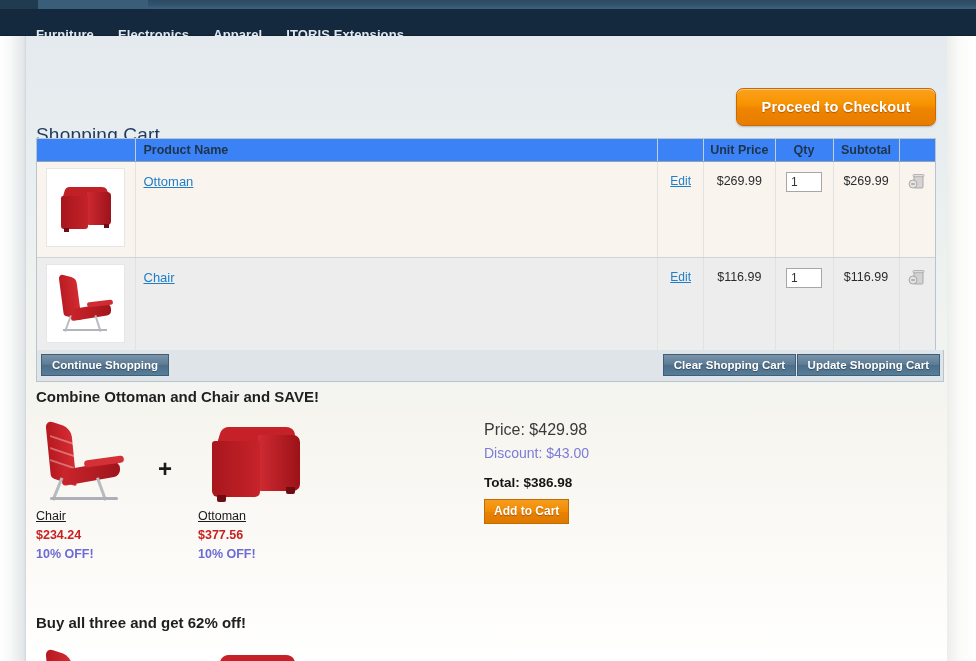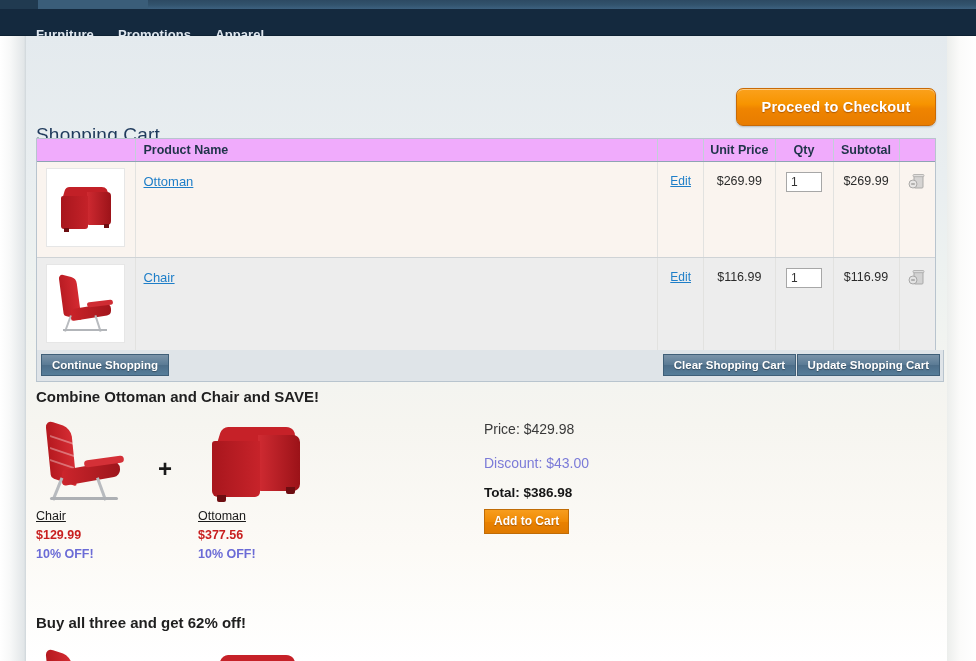--- a/index.html
+++ b/index.html
@@ -92,21 +92,21 @@
 
   
   #cart-table {
     position: absolute; left: 10px; top: 102px; width: 900px;
     border: 1px solid #b8c4ce;
     border-collapse: collapse;
     background: #fff;
   }
   #cart-table table { width: 100%; border-collapse: collapse; }
   #cart-table th {
-    background: #f0abfc;
+    background: #3b82f6;
     border-right: 1px solid #c3ced8;
     border-bottom: 1px solid #8fa3b4;
     height: 22px;
     font-size: 12.5px;
     color: #1f3349;
     font-weight: bold;
     text-align: center;
     padding: 0 6px;
     white-space: nowrap;
   }
@@ -242,21 +242,21 @@
   .pott .top { position:absolute; left:7px; top:0; width:76px; height:20px;
     background:#c62128; transform: skewX(-17deg); border-radius:6px 12px 4px 4px; }
   .pott .front { position:absolute; left:0; top:14px; width:48px; height:56px;
     background: linear-gradient(to right,#a8161d,#c7232a); border-radius:3px 0 5px 6px; }
   .pott .side { position:absolute; left:46px; top:8px; width:42px; height:56px;
     background: linear-gradient(to right,#d02b32,#9b1218); border-radius:0 7px 7px 3px; }
   .pott .f1 { position:absolute; left:5px; top:68px; width:9px; height:7px; background:#6d0d11; border-radius:0 0 2px 2px; }
   .pott .f2 { position:absolute; left:74px; top:60px; width:9px; height:7px; background:#6d0d11; border-radius:0 0 2px 2px; }
 
   .promo-prices { position: absolute; right: 192px; top: 2px; width: 260px; }
-  .pp-line { font-size: 14px; color: #3a3a3a; margin-bottom: 18px; }
+  .pp-line { font-size: 16px; color: #3a3a3a; margin-bottom: 6px; }
   .pp-disc { font-size: 14px; color: #7b7bd8; margin-bottom: 14px; }
   .pp-total { font-size: 13.5px; color: #161616; font-weight: bold; margin-bottom: 9px; }
   .add-cart-btn {
     display: inline-block;
     background: linear-gradient(to bottom,#f79d1d 0%,#ef8a05 50%,#e98100 52%,#e07a00 100%);
     border: 1px solid #c06c06;
     color: #fff; font-size: 12px; font-weight: bold;
     padding: 4px 9px 5px 9px;
     cursor: pointer;
     text-shadow: 0 1px 1px rgba(120,55,0,.55);
@@ -272,22 +272,23 @@
 <body>
 
 <div id="top-strip">
   <div class="seg-a"></div>
   <div class="seg-b"></div>
 </div>
 
 <div id="navbar">
   <div class="navlinks">
     <div class="navlink">Furniture</div>
-    <div class="navlink">Promotions</div>
+    <div class="navlink">Electronics</div>
     <div class="navlink">Apparel</div>
+    <div class="navlink">ITORIS Extensions</div>
   </div>
 </div>
 
 <div id="page-frame">
   <div id="left-gutter"></div>
   <div id="right-gutter"></div>
 
   <div id="content">
   <div id="content-inner">
 
@@ -402,21 +403,21 @@
                 <div class="stripe" style="top:26px"></div>
                 <div class="stripe" style="top:38px"></div>
                 <div class="seat"></div>
                 <div class="arm"></div>
                 <div class="leg1"></div>
                 <div class="leg2"></div>
                 <div class="base"></div>
               </div>
             </div>
             <div class="pname">Chair</div>
-            <div class="pprice">$129.99</div>
+            <div class="pprice">$234.24</div>
             <div class="poff">10% OFF!</div>
           </div>
 
           <div class="plus">+</div>
 
           <div class="pitem big">
             <div class="pthumb">
               <div class="pott">
                 <div class="top"></div>
                     <div class="side"></div>

